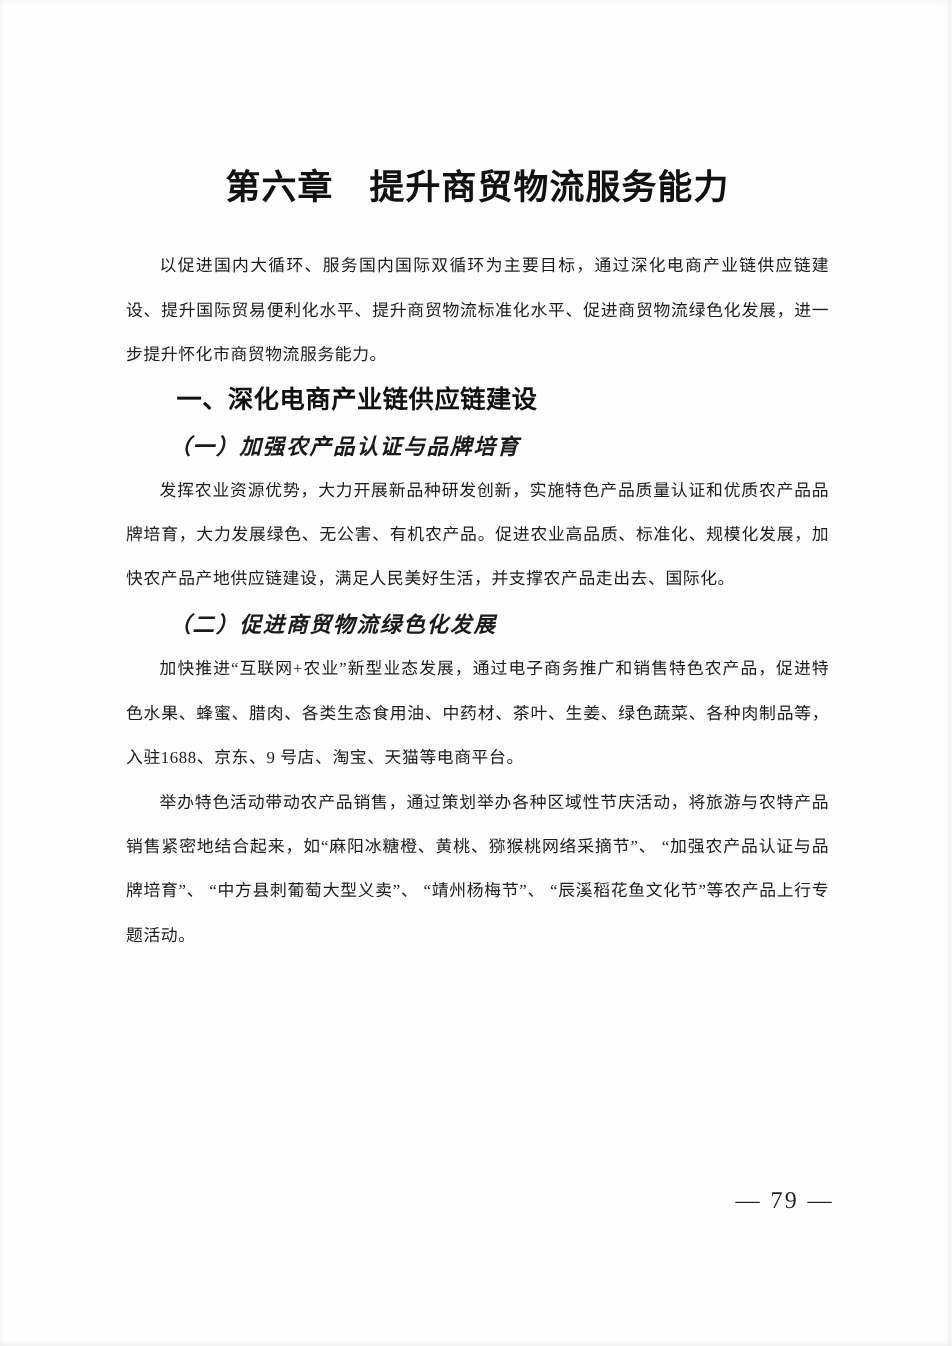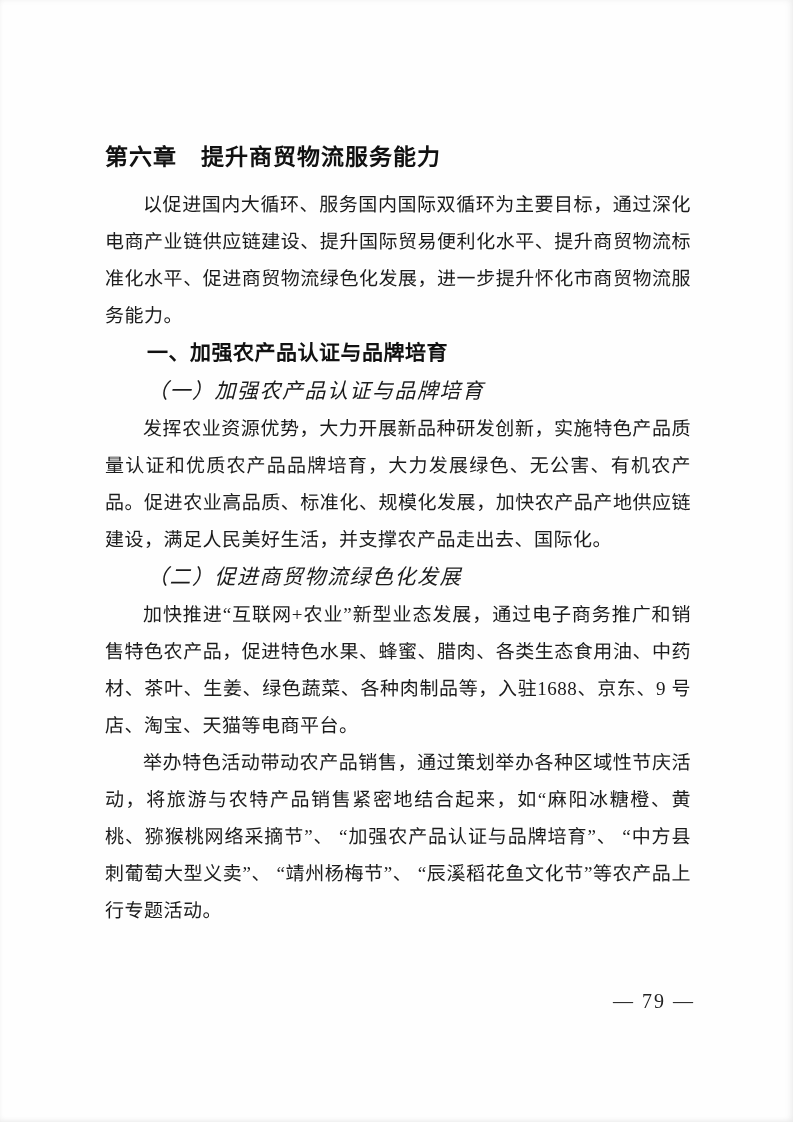--- a/index.html
+++ b/index.html
@@ -18,53 +18,54 @@
     
     box-shadow: inset -3px 0 6px rgba(0,0,0,0.05), inset 0 -2px 5px rgba(0,0,0,0.04);
   }
   .content {
     position: absolute;
     left: 105px;
     top: 144px;
     width: 586px;
   }
   .chapter-title {
-    margin: 0 0 15px 0;
+    margin: 0 0 33px 0;
     font-family: "Liberation Sans", sans-serif;
     font-weight: 700;
-    font-size: 23px;
+    font-size: 29px;
     line-height: 27px;
+    text-align: center;
     color: #111;
     letter-spacing: 1px;
   }
   .para {
     margin: 0;
-    font-size: 19px;
+    font-size: 14px;
     line-height: 37px;
     text-align: justify;
     text-justify: inter-character;
     text-indent: 2em;
     letter-spacing: 0.5px;
     color: #1b1b1b;
   }
   .section-heading {
     margin: 0;
     font-family: "Liberation Sans", sans-serif;
     font-weight: 700;
     font-size: 21px;
     line-height: 38px;
     text-indent: 2em;
     color: #111;
     letter-spacing: 0.5px;
   }
   .sub-heading {
     margin: 0;
-    font-weight: 400;
+    font-weight: 700;
     font-style: italic; 
-    font-size: 21px;
+    font-size: 18px;
     line-height: 38px;
     text-indent: 2em;
     letter-spacing: 1.5px;
     color: #1b1b1b;
   }
   .page-number {
     position: absolute;
     top: 990px;
     right: 98px;
     font-family: "Liberation Serif", serif;
@@ -76,21 +77,21 @@
 </head>
 <body>
 
 <div class="page">
   <div class="content">
 
     <h1 class="chapter-title">第六章　提升商贸物流服务能力</h1>
 
     <p class="para">以促进国内大循环、服务国内国际双循环为主要目标，通过深化电商产业链供应链建设、提升国际贸易便利化水平、提升商贸物流标准化水平、促进商贸物流绿色化发展，进一步提升怀化市商贸物流服务能力。</p>
 
-    <h2 class="section-heading">一、加强农产品认证与品牌培育</h2>
+    <h2 class="section-heading">一、深化电商产业链供应链建设</h2>
 
     <h3 class="sub-heading">（一）加强农产品认证与品牌培育</h3>
 
     <p class="para">发挥农业资源优势，大力开展新品种研发创新，实施特色产品质量认证和优质农产品品牌培育，大力发展绿色、无公害、有机农产品。促进农业高品质、标准化、规模化发展，加快农产品产地供应链建设，满足人民美好生活，并支撑农产品走出去、国际化。</p>
 
     <h3 class="sub-heading">（二）促进商贸物流绿色化发展</h3>
 
     <p class="para">加快推进“互联网+农业”新型业态发展，通过电子商务推广和销售特色农产品，促进特色水果、蜂蜜、腊肉、各类生态食用油、中药材、茶叶、生姜、绿色蔬菜、各种肉制品等，入驻1688、京东、9 号店、淘宝、天猫等电商平台。</p>
 
     <p class="para">举办特色活动带动农产品销售，通过策划举办各种区域性节庆活动，将旅游与农特产品销售紧密地结合起来，如“麻阳冰糖橙、黄桃、猕猴桃网络采摘节”、 “加强农产品认证与品牌培育”、 “中方县刺葡萄大型义卖”、 “靖州杨梅节”、 “辰溪稻花鱼文化节”等农产品上行专题活动。</p>

